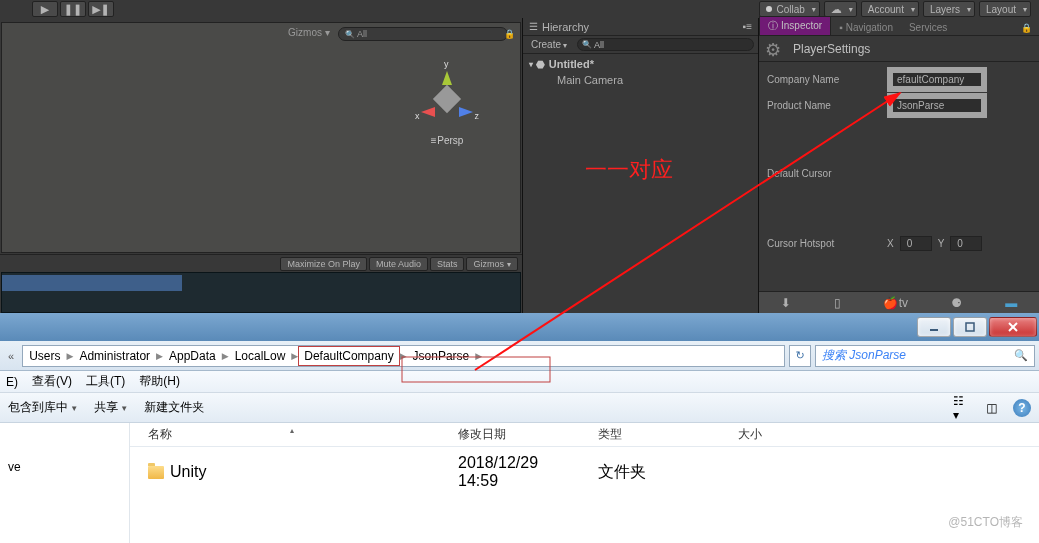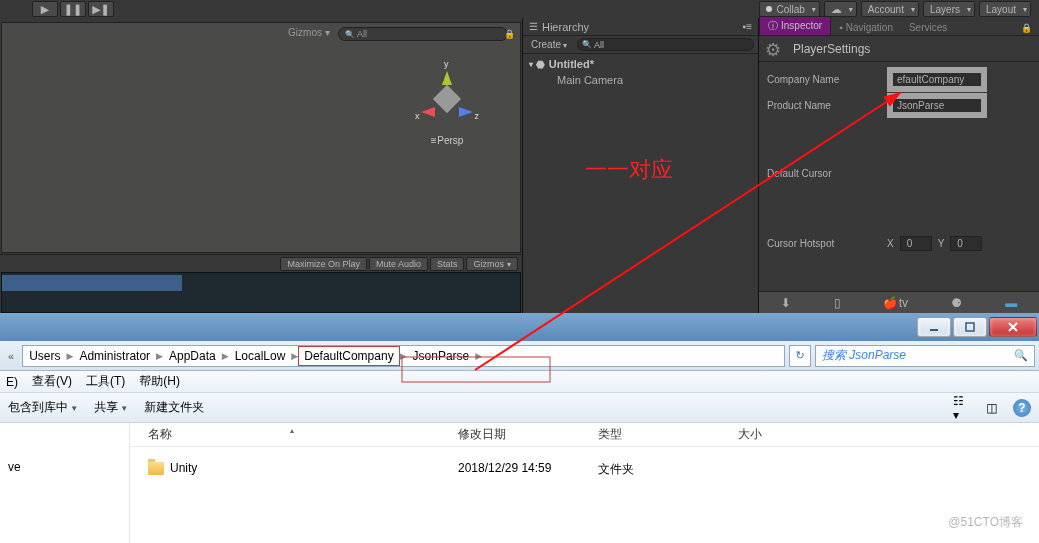--- a/index.html
+++ b/index.html
@@ -122,21 +122,21 @@
 .files { display: flex; height: 120px; }
 .sidebar { width: 130px; border-right: 1px solid #e0e6ec; padding: 37px 8px; font-size: 12px; }
 .file-list { flex: 1; }
 .cols-hdr { height: 24px; display: flex; align-items: center; border-bottom: 1px solid #e4eaf0; font-size: 12px; color: #333; }
 .ch { padding: 0 8px; }
 .ch.name { width: 320px; padding-left: 18px; position: relative; }
 .sort-arr { position: absolute; left: 160px; top: 0px; font-size: 8px; color: #666; }
 .ch.date { width: 140px; }
 .ch.type { width: 140px; }
 .ch.size { width: 100px; }
-.file-row { height: 22px; display: flex; align-items: flex-start; font-size: 12px; margin-top: 14px; }
+.file-row { height: 22px; display: flex; align-items: center; font-size: 16px; margin-top: 14px; }
 .fc { padding: 0 8px; }
 .fc.name { width: 320px; padding-left: 18px; display: flex; align-items: center; gap: 6px; }
 .folder-ico { width: 16px; height: 13px; background: linear-gradient(to bottom, #fddc8a, #f0b848); border-radius: 1px; position: relative; }
 .folder-ico::before { content: ''; position: absolute; top: -3px; left: 0; width: 7px; height: 3px; background: #f0c868; border-radius: 1px 1px 0 0; }
 .fc.date { width: 140px; }
 .fc.type { width: 140px; }
 
 .watermark { position: absolute; bottom: 12px; right: 16px; font-size: 12px; color: rgba(120,120,120,0.55); }
 </style>
 </head>

